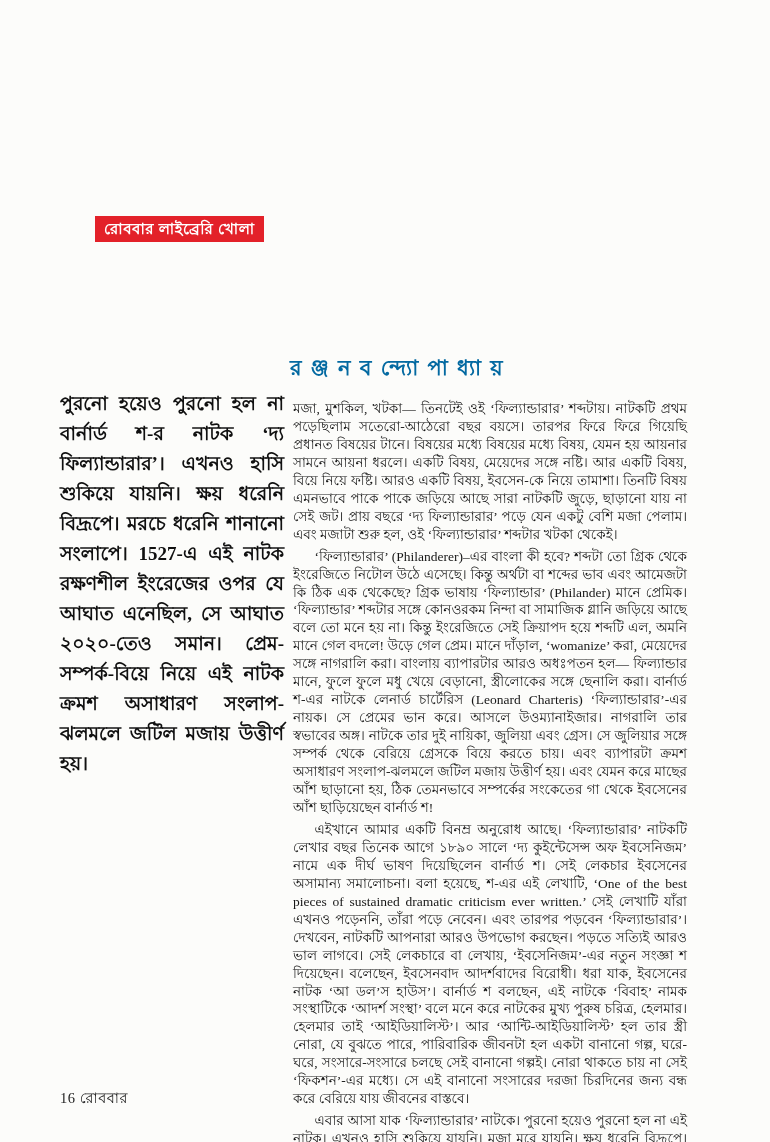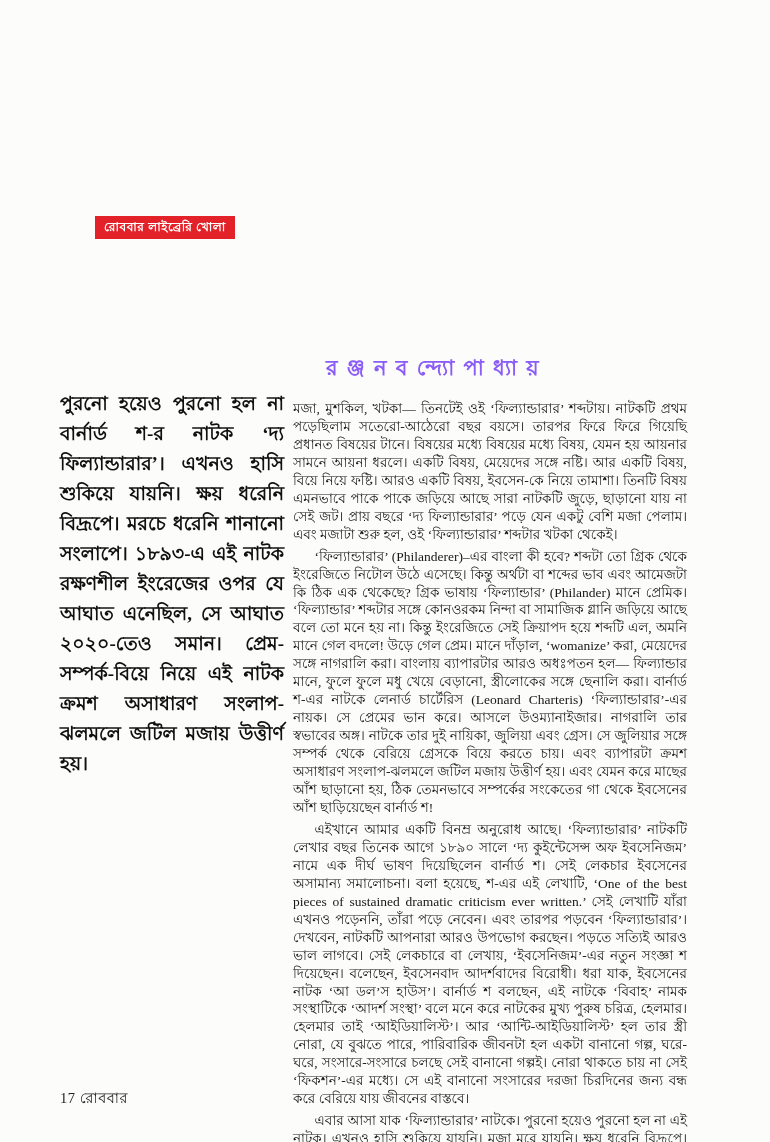--- a/index.html
+++ b/index.html
@@ -17,42 +17,41 @@
     color:var(--text);
     font-family:"Liberation Serif","DejaVu Serif",serif;
     overflow:hidden;
   }
   .section-badge{
     position:absolute;left:95px;top:216px;
     background:var(--badge-red);
     color:#ffffff;
     font-family:"Liberation Sans","DejaVu Sans",sans-serif;
     font-weight:bold;
-    font-size:12px;
+    font-size:15px;
     line-height:1;
     padding:5px 9px 6px 9px;
     letter-spacing:.5px;
     white-space:nowrap;
   }
   .headline{
     position:absolute;left:287px;top:188px;
     font-weight:bold;
     font-size:54px;
     line-height:1.32;
     letter-spacing:0;
     color:#0d0d0d;
   }
   .byline{
     position:absolute;left:290px;top:352px;
     font-weight:bold;
     font-size:21px;
     letter-spacing:2px;
-    color:#8b5cf6;
+    color:#0369a1;
     white-space:nowrap;
-    margin-left:36px;
   }
   .pull-quote{
     position:absolute;left:60px;top:389px;
     width:224px;
     font-weight:bold;
     font-size:19px;
     line-height:1.58;
     text-align:justify;
     color:#101010;
   }
@@ -76,24 +75,24 @@
 </head>
 <body>
 
 <div class="page">
 
   <div class="section-badge">রোববার লাইব্রেরি খোলা</div>
 
 
   <div class="byline">র ঞ্জ ন  ব ন্দ্যো পা ধ্যা য়</div>
 
-  <div class="pull-quote">পুরনো হয়েও পুরনো হল না বার্নার্ড শ-র নাটক ‘দ্য ফিল্যান্ডারার’। এখনও হাসি শুকিয়ে যায়নি। ক্ষয় ধরেনি বিদ্রূপে। মরচে ধরেনি শানানো সংলাপে। ১৮৯৩-এ এই নাটক রক্ষণশীল ইংরেজের ওপর যে আঘাত এনেছিল, সে আঘাত ২০২০-তেও সমান। প্রেম-সম্পর্ক-বিয়ে নিয়ে এই নাটক ক্রমশ অসাধারণ সংলাপ-ঝলমলে জটিল মজায় উত্তীর্ণ হয়।</div>
+  <div class="pull-quote">পুরনো হয়েও পুরনো হল না বার্নার্ড শ-র নাটক ‘দ্য ফিল্যান্ডারার’। এখনও হাসি শুকিয়ে যায়নি। ক্ষয় ধরেনি বিদ্রূপে। মরচে ধরেনি শানানো সংলাপে। 1527-এ এই নাটক রক্ষণশীল ইংরেজের ওপর যে আঘাত এনেছিল, সে আঘাত ২০২০-তেও সমান। প্রেম-সম্পর্ক-বিয়ে নিয়ে এই নাটক ক্রমশ অসাধারণ সংলাপ-ঝলমলে জটিল মজায় উত্তীর্ণ হয়।</div>
 
   <div class="body-col">
     <p>মজা, মুশকিল, খটকা— তিনটেই ওই ‘ফিল্যান্ডারার’ শব্দটায়। নাটকটি প্রথম পড়েছিলাম সতেরো-আঠেরো বছর বয়সে। তারপর ফিরে ফিরে গিয়েছি প্রধানত বিষয়ের টানে। বিষয়ের মধ্যে বিষয়ের মধ্যে বিষয়, যেমন হয় আয়নার সামনে আয়না ধরলে। একটি বিষয়, মেয়েদের সঙ্গে নষ্টি। আর একটি বিষয়, বিয়ে নিয়ে ফষ্টি। আরও একটি বিষয়, ইবসেন-কে নিয়ে তামাশা। তিনটি বিষয় এমনভাবে পাকে পাকে জড়িয়ে আছে সারা নাটকটি জুড়ে, ছাড়ানো যায় না সেই জট। প্রায় বছরে ‘দ্য ফিল্যান্ডারার’ পড়ে যেন একটু বেশি মজা পেলাম। এবং মজাটা শুরু হল, ওই ‘ফিল্যান্ডারার’ শব্দটার খটকা থেকেই।</p>
     <p>‘ফিল্যান্ডারার’ (Philanderer)–এর বাংলা কী হবে? শব্দটা তো গ্রিক থেকে ইংরেজিতে নিটোল উঠে এসেছে। কিন্তু অর্থটা বা শব্দের ভাব এবং আমেজটা কি ঠিক এক থেকেছে? গ্রিক ভাষায় ‘ফিল্যান্ডার’ (Philander) মানে প্রেমিক। ‘ফিল্যান্ডার’ শব্দটার সঙ্গে কোনওরকম নিন্দা বা সামাজিক গ্লানি জড়িয়ে আছে বলে তো মনে হয় না। কিন্তু ইংরেজিতে সেই ক্রিয়াপদ হয়ে শব্দটি এল, অমনি মানে গেল বদলে! উড়ে গেল প্রেম। মানে দাঁড়াল, ‘womanize’ করা, মেয়েদের সঙ্গে নাগরালি করা। বাংলায় ব্যাপারটার আরও অধঃপতন হল— ফিল্যান্ডার মানে, ফুলে ফুলে মধু খেয়ে বেড়ানো, স্ত্রীলোকের সঙ্গে ছেনালি করা। বার্নার্ড শ-এর নাটকে লেনার্ড চার্টেরিস (Leonard Charteris) ‘ফিল্যান্ডারার’-এর নায়ক। সে প্রেমের ভান করে। আসলে উওম্যানাইজার। নাগরালি তার স্বভাবের অঙ্গ। নাটকে তার দুই নায়িকা, জুলিয়া এবং গ্রেস। সে জুলিয়ার সঙ্গে সম্পর্ক থেকে বেরিয়ে গ্রেসকে বিয়ে করতে চায়। এবং ব্যাপারটা ক্রমশ অসাধারণ সংলাপ-ঝলমলে জটিল মজায় উত্তীর্ণ হয়। এবং যেমন করে মাছের আঁশ ছাড়ানো হয়, ঠিক তেমনভাবে সম্পর্কের সংকেতের গা থেকে ইবসেনের আঁশ ছাড়িয়েছেন বার্নার্ড শ!</p>
     <p>এইখানে আমার একটি বিনম্র অনুরোধ আছে। ‘ফিল্যান্ডারার’ নাটকটি লেখার বছর তিনেক আগে ১৮৯০ সালে ‘দ্য কুইন্টেসেন্স অফ ইবসেনিজম’ নামে এক দীর্ঘ ভাষণ দিয়েছিলেন বার্নার্ড শ। সেই লেকচার ইবসেনের অসামান্য সমালোচনা। বলা হয়েছে, শ-এর এই লেখাটি, ‘One of the best pieces of sustained dramatic criticism ever written.’ সেই লেখাটি যাঁরা এখনও পড়েননি, তাঁরা পড়ে নেবেন। এবং তারপর পড়বেন ‘ফিল্যান্ডারার’। দেখবেন, নাটকটি আপনারা আরও উপভোগ করছেন। পড়তে সত্যিই আরও ভাল লাগবে। সেই লেকচারে বা লেখায়, ‘ইবসেনিজম’-এর নতুন সংজ্ঞা শ দিয়েছেন। বলেছেন, ইবসেনবাদ আদর্শবাদের বিরোধী। ধরা যাক, ইবসেনের নাটক ‘আ ডল’স হাউস’। বার্নার্ড শ বলছেন, এই নাটকে ‘বিবাহ’ নামক সংস্থাটিকে ‘আদর্শ সংস্থা’ বলে মনে করে নাটকের মুখ্য পুরুষ চরিত্র, হেলমার। হেলমার তাই ‘আইডিয়ালিস্ট’। আর ‘আন্টি-আইডিয়ালিস্ট’ হল তার স্ত্রী নোরা, যে বুঝতে পারে, পারিবারিক জীবনটা হল একটা বানানো গল্প, ঘরে-ঘরে, সংসারে-সংসারে চলছে সেই বানানো গল্পই। নোরা থাকতে চায় না সেই ‘ফিকশন’-এর মধ্যে। সে এই বানানো সংসারের দরজা চিরদিনের জন্য বন্ধ করে বেরিয়ে যায় জীবনের বাস্তবে।</p>
     <p>এবার আসা যাক ‘ফিল্যান্ডারার’ নাটকে। পুরনো হয়েও পুরনো হল না এই নাটক। এখনও হাসি শুকিয়ে যায়নি। মজা মরে যায়নি। ক্ষয় ধরেনি বিদ্রূপে। মরচে ধরেনি শানানো সংলাপে। নাটকের শুরুতেই আমরা দেখছি লন্ডনের অ্যাশলে গার্ডেনসে একটি ফ্ল্যাটের ড্রয়িং রুমে গ্রেস আর চার্টেরিস। চার্টেরিস দু’-একটা ন্যাকা কথা বলার পরেই ইবসেনের</p>
   </div>
 
-  <div class="page-footer">17 রোববার</div>
+  <div class="page-footer">16 রোববার</div>
 
 </div>
 
 </body></html>

